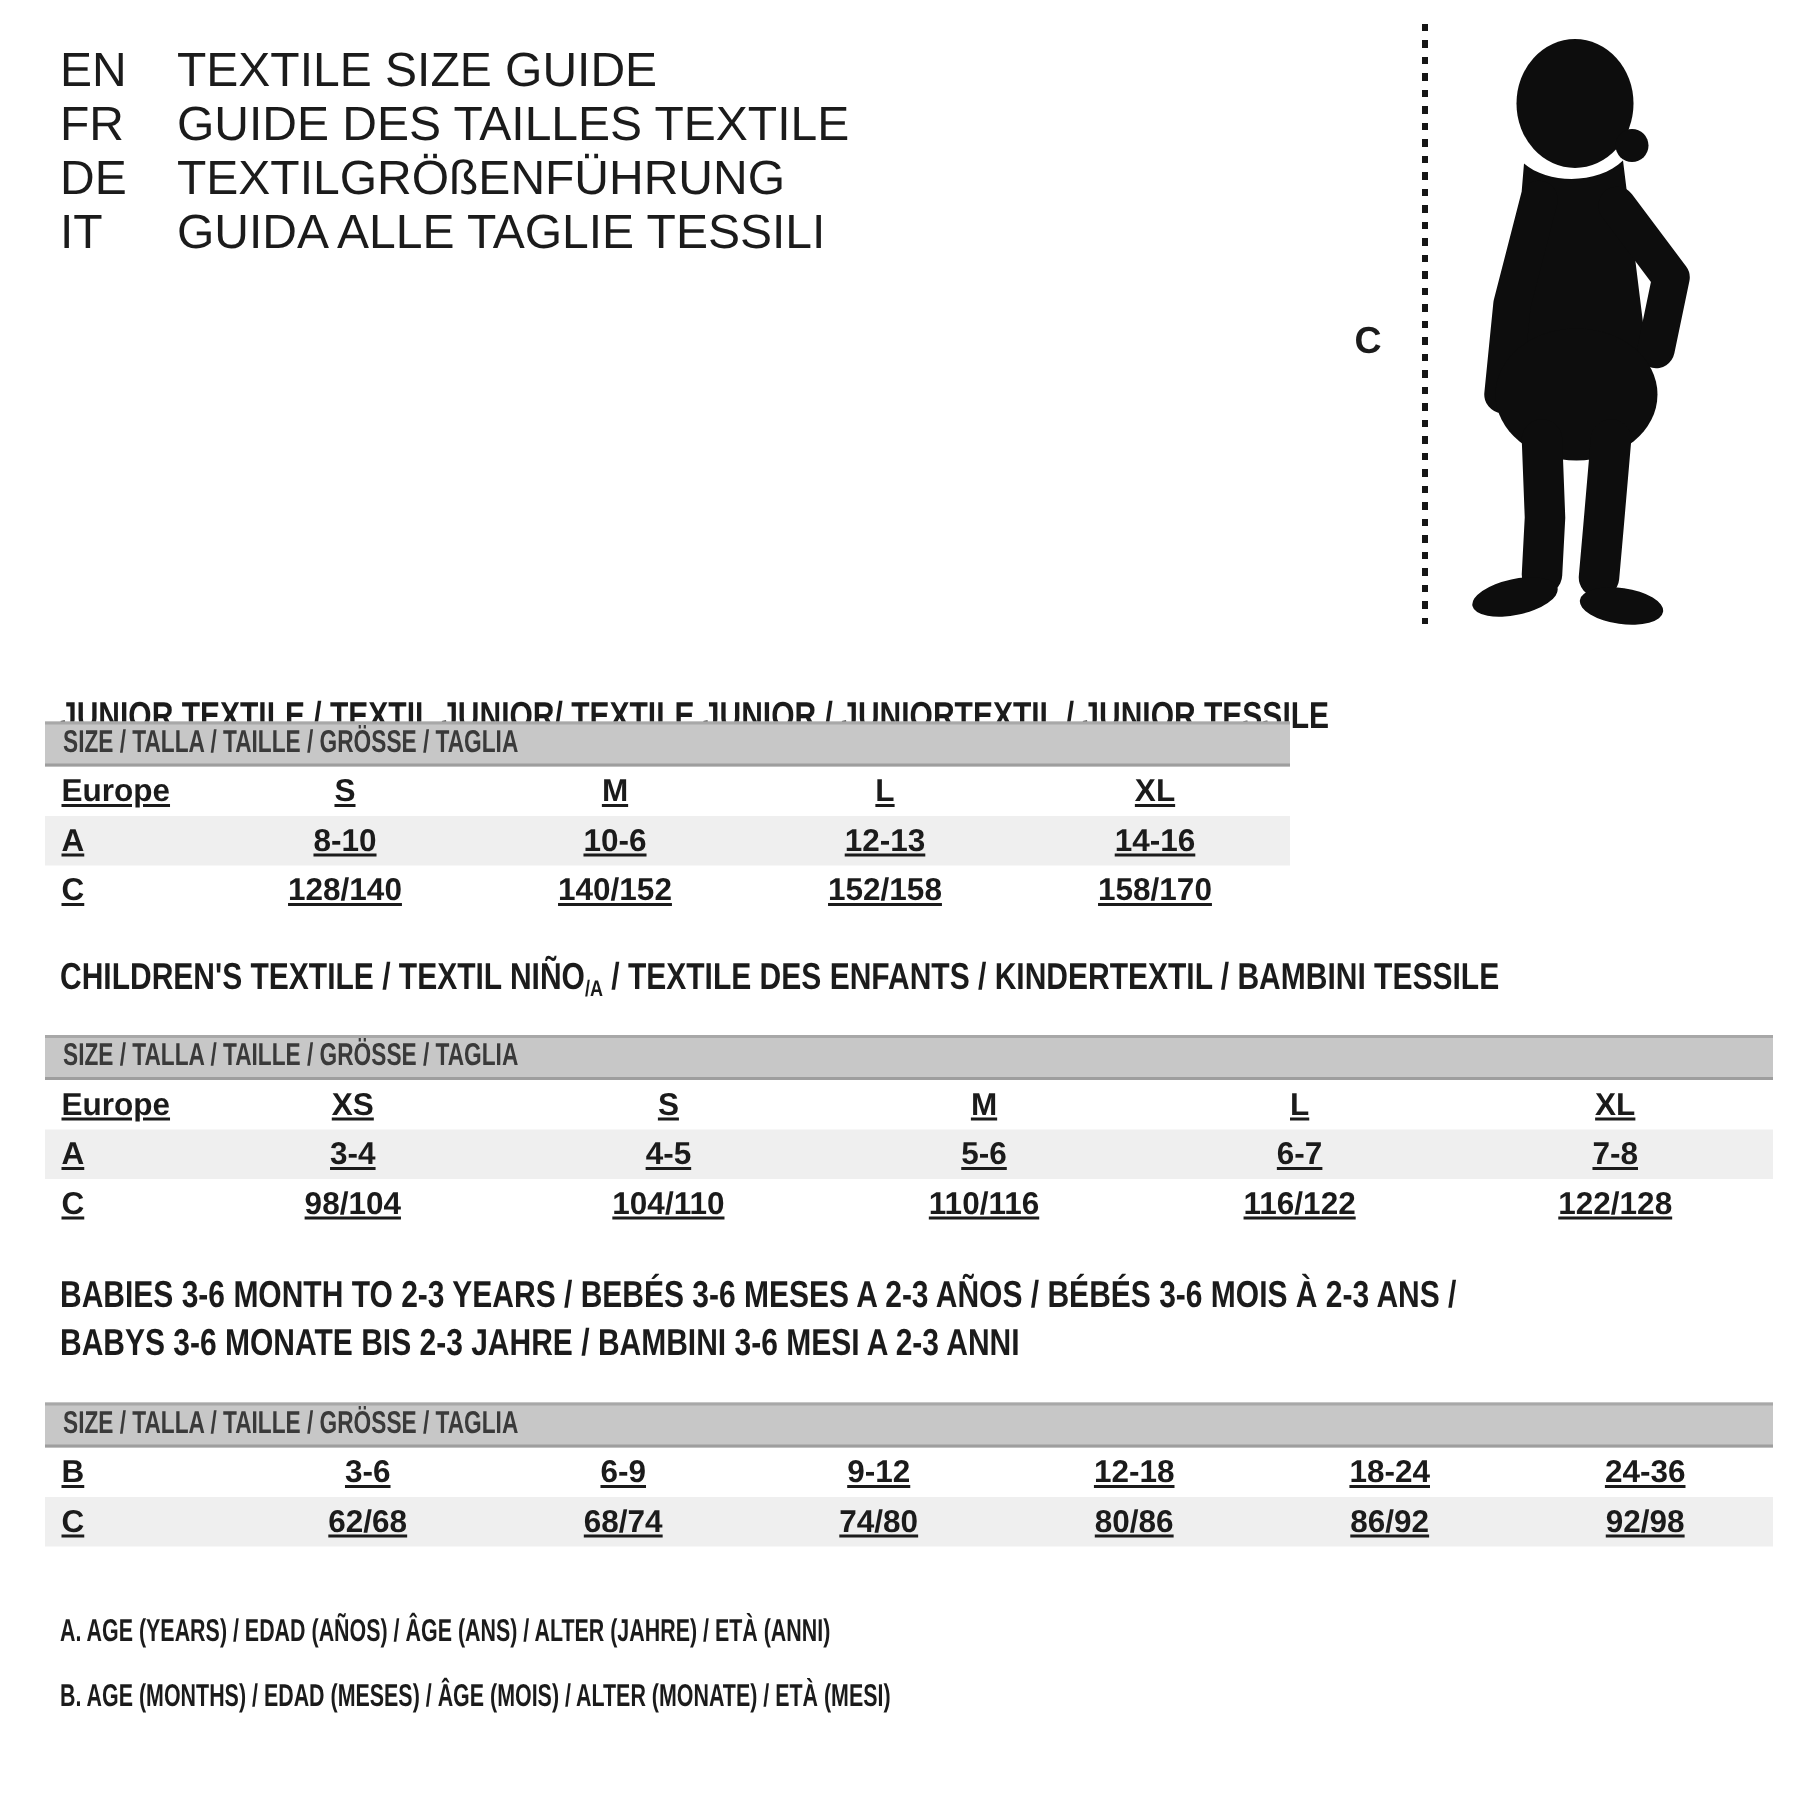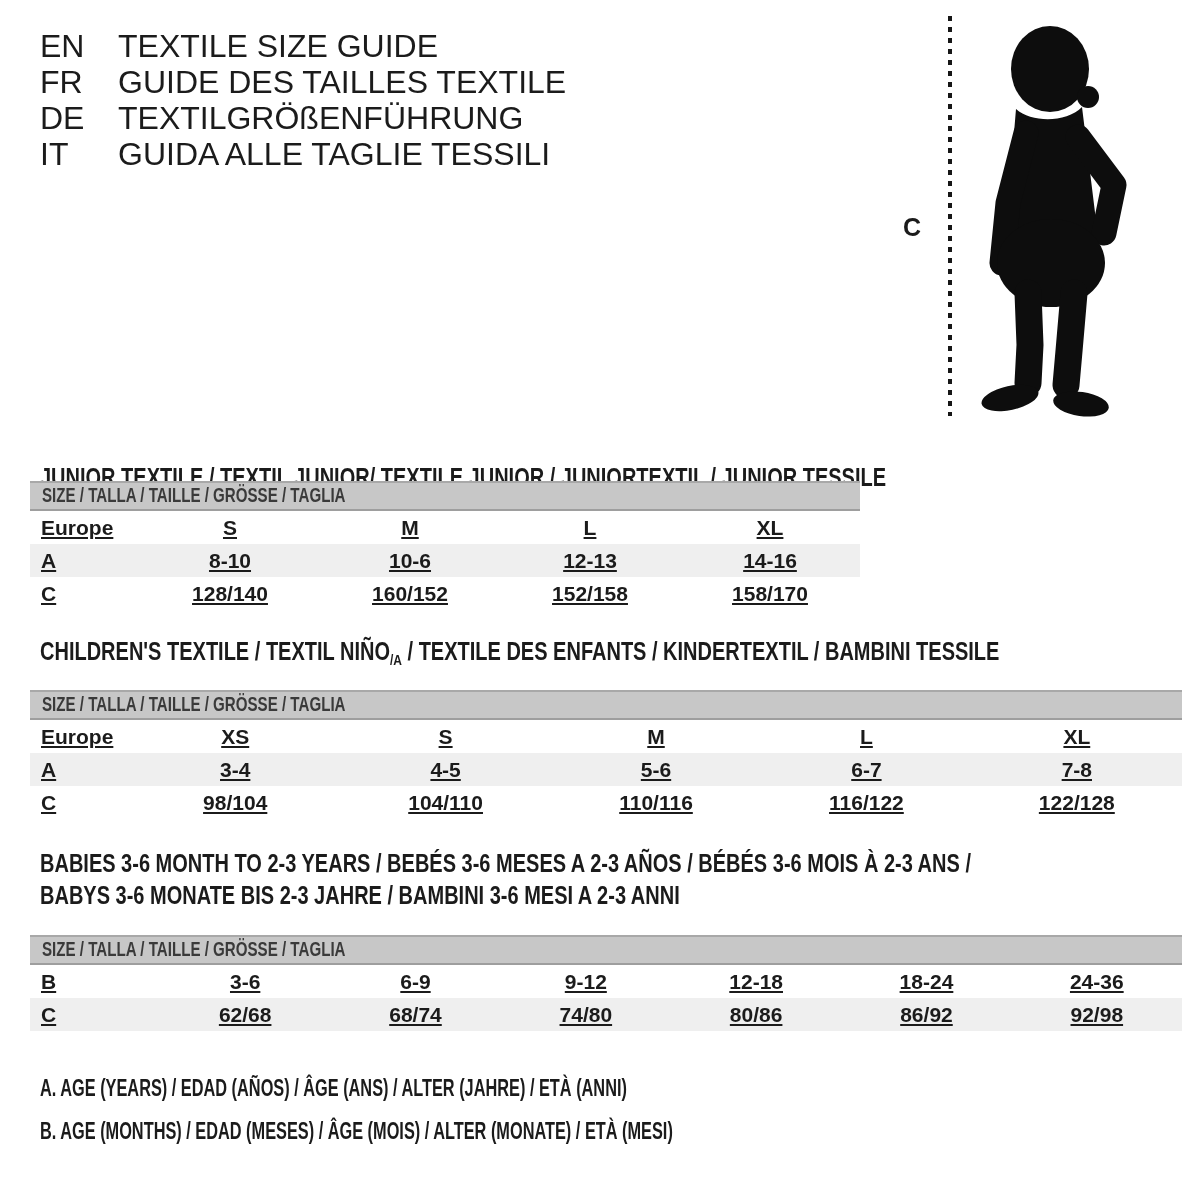--- a/index.html
+++ b/index.html
@@ -43,21 +43,21 @@
     border-top:2px solid #a8a8a8;border-bottom:2px solid #9e9e9e;
     box-sizing:border-box;display:flex;align-items:flex-start;padding-left:12px;
     font-size:21px;font-weight:bold;color:#3a3a3a;
   }
   .t-row{display:flex;align-items:center;height:33px;font-size:21px;font-weight:bold;text-decoration:underline;}
   .t-row.shaded{background:var(--shade);}
   .t-label{width:var(--lw);padding-left:11px;box-sizing:border-box;}
   .t-cell{flex:1;text-align:center;}
 
   
-  .notes{left:40px;top:1066px;font-size:24px;font-weight:bold;}
+  .notes{left:40px;top:1066px;font-size:21px;font-weight:bold;}
   .notes .note-line{height:43px;display:flex;align-items:center;}
 </style>
 </head>
 <body>
 
 <div class="abs lang-block">
   <div class="lang-row">
     <span class="lang-code">EN</span>
     <span>TEXTILE SIZE GUIDE</span>
   </div>
@@ -116,21 +116,21 @@
   <div class="t-row shaded">
     <div class="t-label">A</div>
     <div class="t-cell">8-10</div>
     <div class="t-cell">10-6</div>
     <div class="t-cell">12-13</div>
     <div class="t-cell">14-16</div>
   </div>
   <div class="t-row">
     <div class="t-label">C</div>
     <div class="t-cell">128/140</div>
-    <div class="t-cell">160/152</div>
+    <div class="t-cell">140/152</div>
     <div class="t-cell">152/158</div>
     <div class="t-cell">158/170</div>
   </div>
 </div>
 
 <div class="abs sec-heading" style="top:636px;">
   <span class="sx80"><span>CHILDREN'S TEXTILE / TEXTIL NIÑO</span><span class="sub-a">/A</span><span> / TEXTILE DES ENFANTS / KINDERTEXTIL / BAMBINI TESSILE</span></span>
 </div>
 
 <div class="abs size-table" style="top:690px;width:1152px;--lw:100px;">

